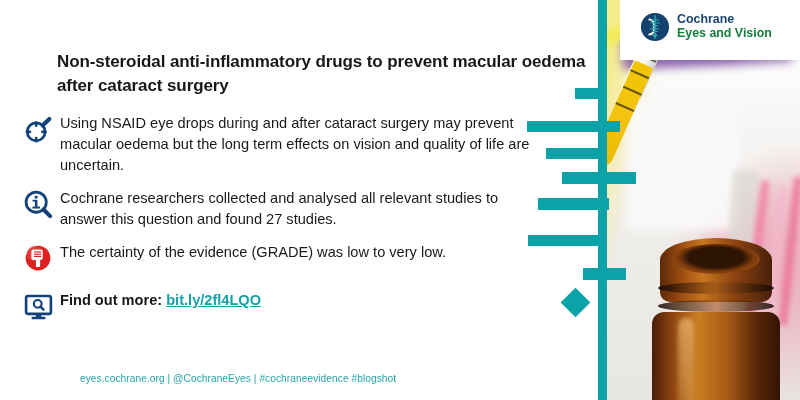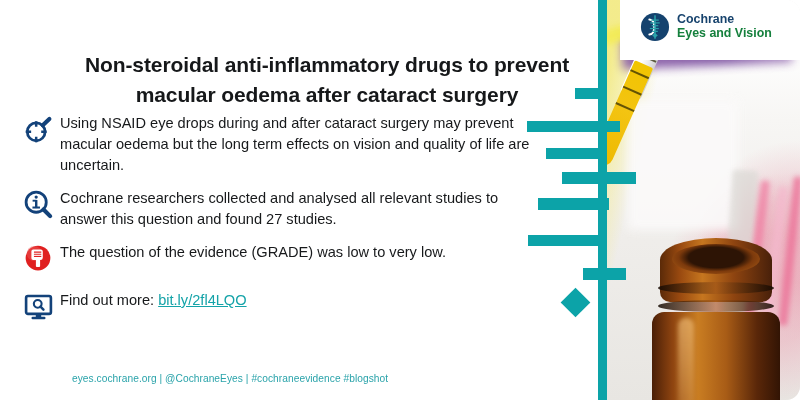--- a/index.html
+++ b/index.html
@@ -5,21 +5,20 @@
   html,body{margin:0;padding:0;background:#fff;}
   body{
     font-family:"Liberation Sans","DejaVu Sans",sans-serif;
     -webkit-font-smoothing:antialiased;
   }
   #blogshot{
     position:relative;
     width:800px;height:400px;
     overflow:hidden;
     background:#ffffff;
-    border-radius:14px;
   }
 
   
   .photo{
     position:absolute;
     left:600px;top:0;width:200px;height:400px;
     overflow:hidden;
     background:#f3f1ee;
   }
   .photo .bg-blur{
@@ -118,39 +117,38 @@
   .fbar{position:absolute;background:#0ca3a8;}
   .fline{position:absolute;background:#0ca3a8;}
   .fdiamond{
     position:absolute;background:#0ca3a8;
     transform:rotate(45deg);
   }
 
   
   .title{
     position:absolute;left:57px;top:50px;width:540px;
-    font-size:21px;line-height:1.42;font-weight:bold;color:#16181a;
+    font-size:17px;line-height:1.42;font-weight:bold;color:#16181a;
     letter-spacing:-.1px;
-    text-align:center;
   }
   .bullets{position:absolute;left:16px;top:112px;width:530px;}
   .bullet{position:relative;display:flex;align-items:flex-start;margin-bottom:11px;}
   .bullet .ic{
     flex:0 0 44px;width:44px;height:40px;display:flex;align-items:flex-start;
     justify-content:center;padding-top:2px;
   }
   .bullet .tx{
     flex:1 1 auto;font-size:14.6px;line-height:1.44;color:#17191b;
     padding-top:1px;padding-right:6px;
   }
   .bullet.b3{margin-bottom:6px;}
-  .bullet.b4{margin-bottom:0;}
+  .bullet.b4{margin-bottom:0;font-weight:bold;}
   .link{color:#14a3a8;}
   .footer{
-    position:absolute;left:72px;top:373px;
+    position:absolute;left:80px;top:373px;
     font-size:10.2px;color:#2aa3aa;letter-spacing:.05px;
   }
   .logo{
     position:absolute;left:640px;top:12px;display:flex;align-items:center;gap:7px;
   }
   .logo .mark{width:30px;height:30px;flex:0 0 30px;}
   .logo .wordmark{line-height:1.12;}
   .logo .l1{font-size:12.4px;font-weight:bold;color:#17436d;}
   .logo .l2{font-size:12.4px;font-weight:bold;color:#15803d;}
   .logo-plate{
@@ -270,21 +268,21 @@
             <rect x="17.2" y="21.5" width="5.6" height="10.5" rx="1.2"></rect>
             <path d="M13.6 8.6 h10.2 a2.6 2.6 0 0 1 2.6 2.6 v8.4 a3.2 3.2 0 0 1 -3.2 3.2 h-9.6 a2.4 2.4 0 0 1 -2.4 -2.4 v-9.4 a2.4 2.4 0 0 1 2.4 -2.4 z"></path>
           </g>
           <g stroke="#e02020" stroke-width="1.5">
             <line x1="14.6" y1="12.1" x2="24.4" y2="12.1"></line>
             <line x1="14.6" y1="15.0" x2="24.4" y2="15.0"></line>
             <line x1="14.6" y1="17.9" x2="24.4" y2="17.9"></line>
           </g>
         </svg>
       </span>
-      <span class="tx">The question of the evidence (GRADE) was low to very low.</span>
+      <span class="tx">The certainty of the evidence (GRADE) was low to very low.</span>
     </div>
 
     <div class="bullet b4">
       <span class="ic">
         <svg viewBox="0 0 40 40" width="31" height="31" aria-hidden="true">
           <rect x="4" y="6.5" width="32" height="23" rx="2.4" fill="none" stroke="#13427a" stroke-width="3.4"></rect>
           <rect x="16.5" y="30.5" width="7" height="3.4" fill="#13427a"></rect>
           <rect x="11" y="33.2" width="18" height="3.3" rx="1.4" fill="#13427a"></rect>
           <circle cx="19" cy="16.6" r="5" fill="none" stroke="#13427a" stroke-width="2.7"></circle>
           <line x1="22.6" y1="20.2" x2="26.4" y2="24" stroke="#13427a" stroke-width="3.2" stroke-linecap="round"></line>

